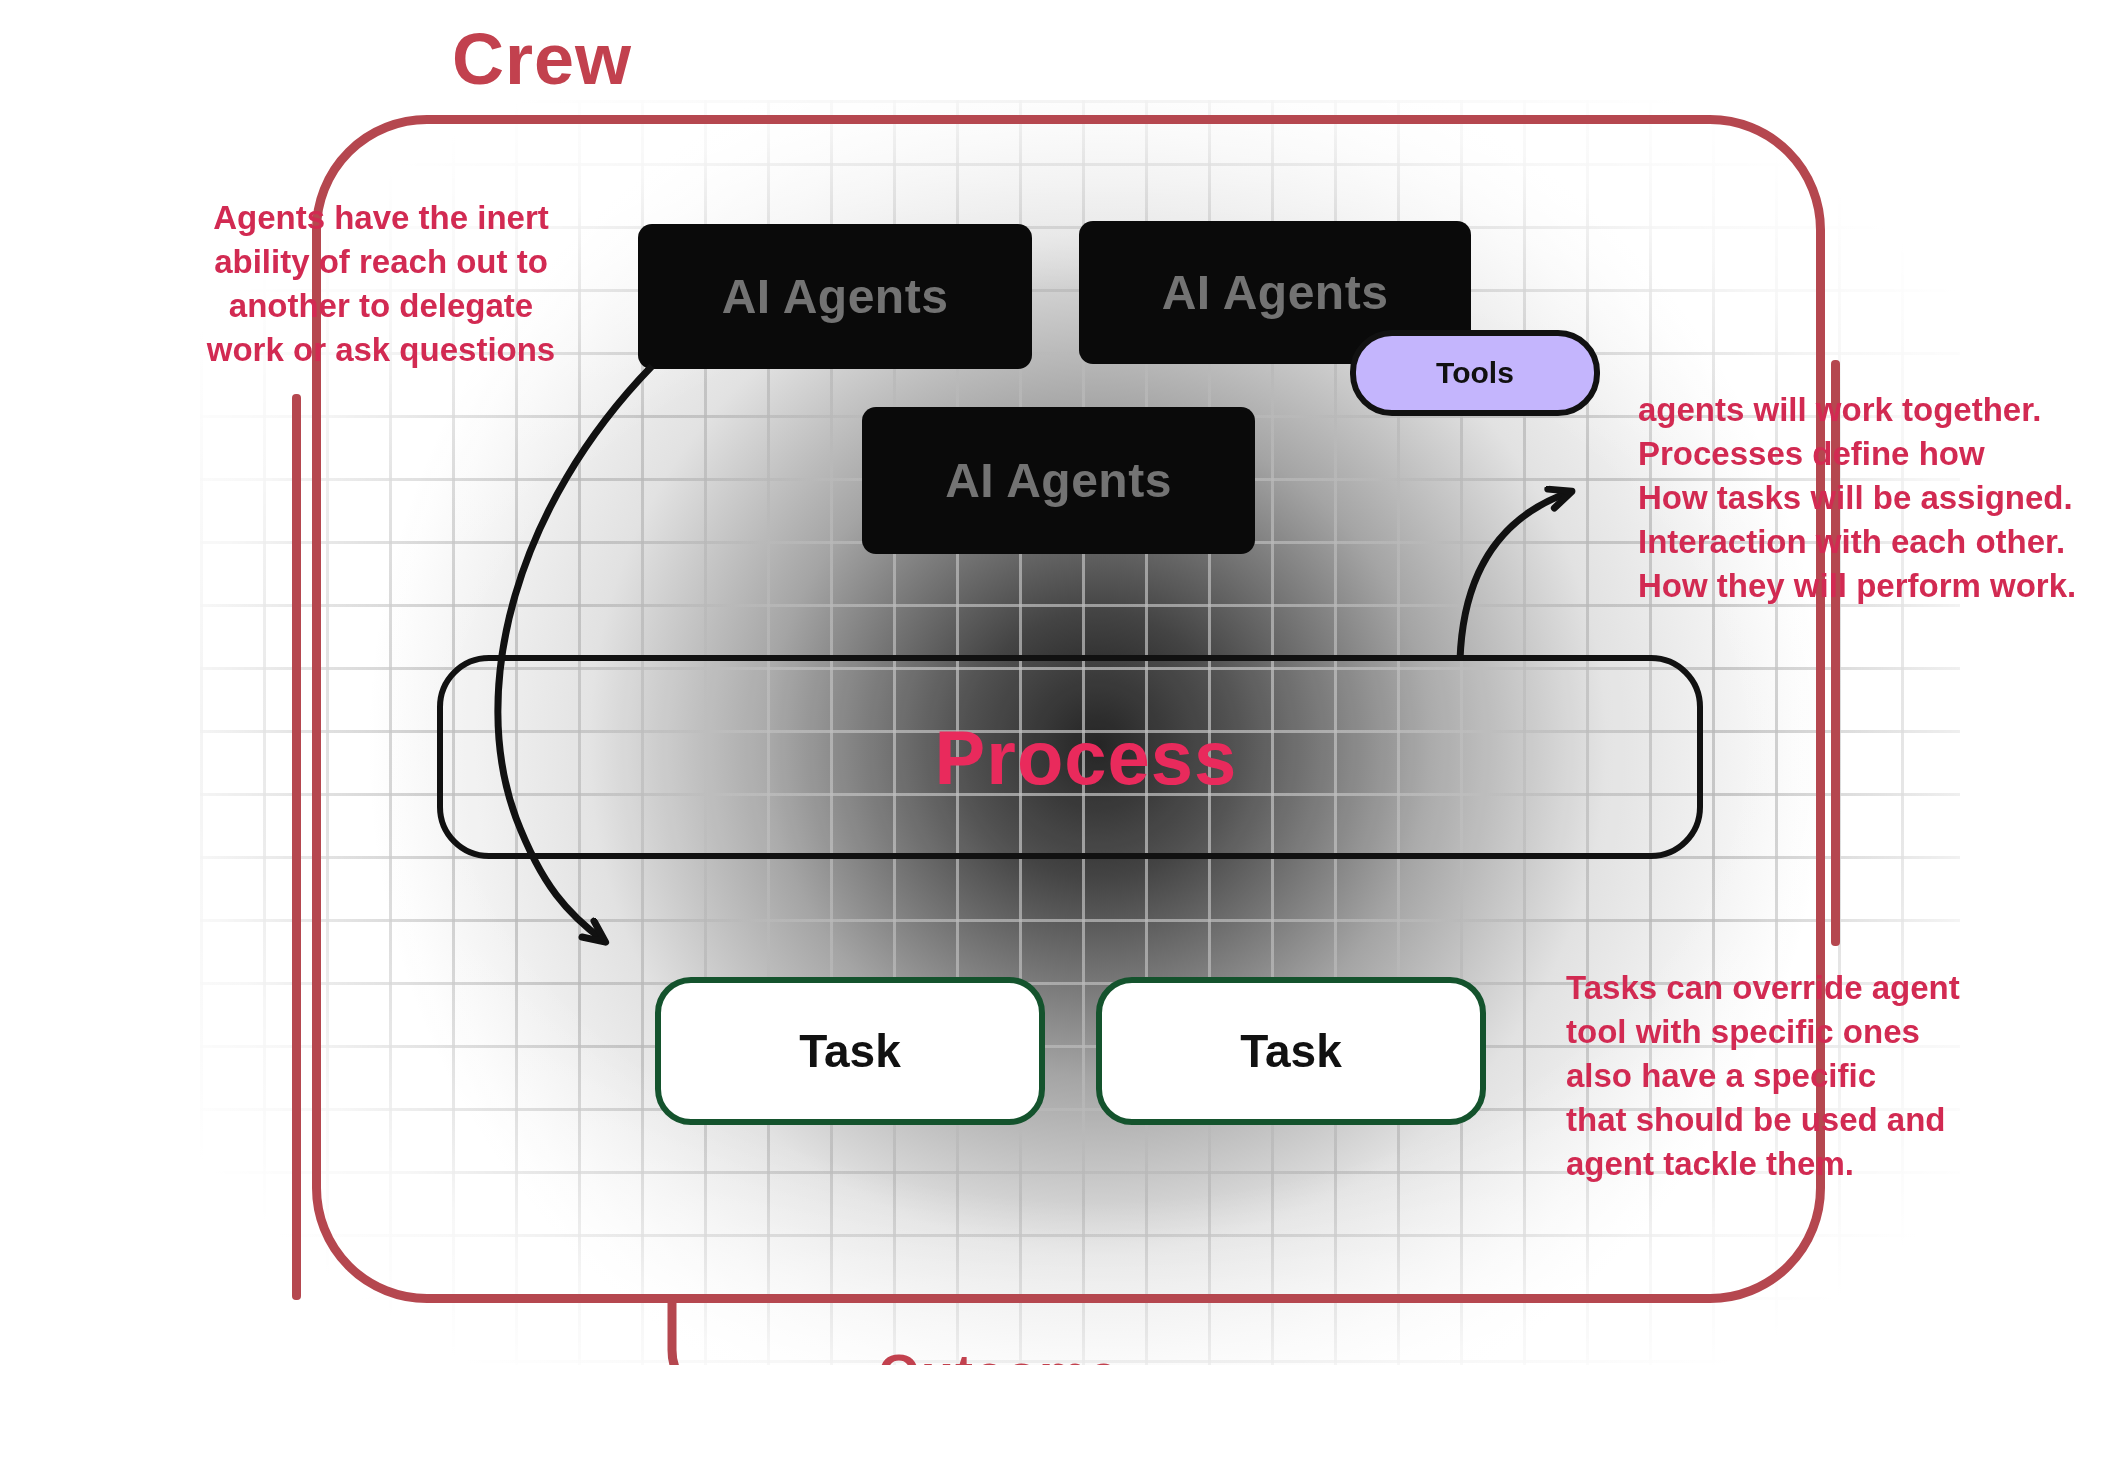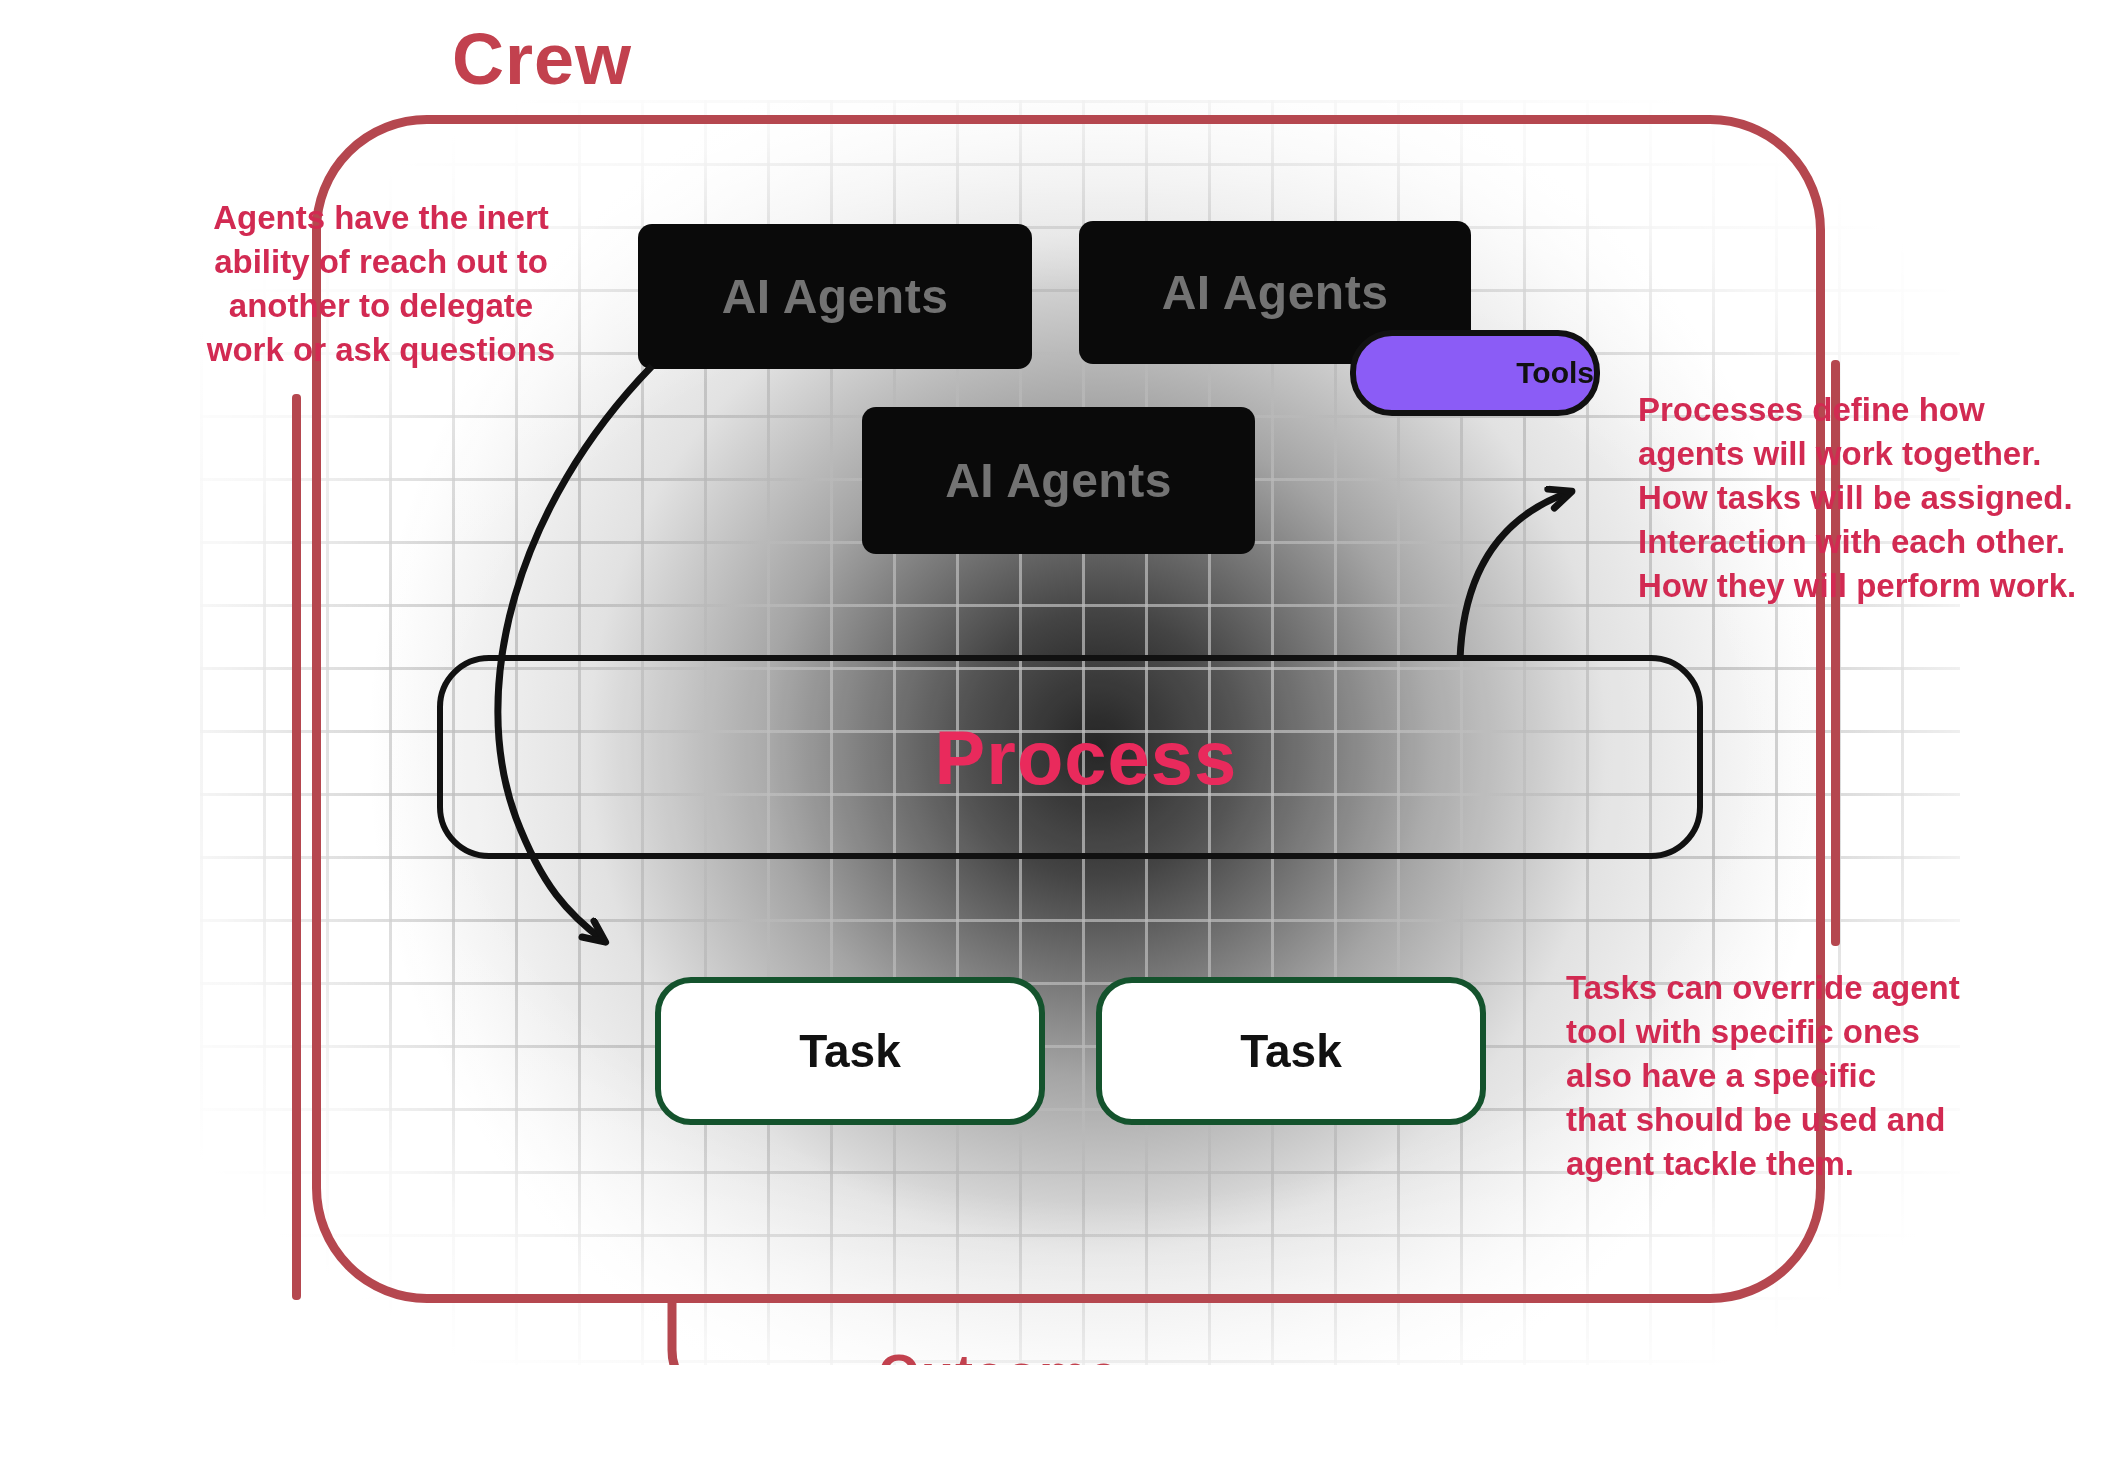--- a/index.html
+++ b/index.html
@@ -54,22 +54,22 @@
   }
   .process{
     background:rgba(255,255,255,0.07);border:6px solid #111111;border-radius:52px;
     color:#e92a5c;font-size:76px;font-weight:bold;letter-spacing:1px;padding-left:32px;
   }
   .task{
     background:#ffffff;border:6px solid #14532d;border-radius:36px;
     color:#111111;font-size:46px;font-weight:bold;
   }
   .tools{
-    background:#8b5cf6;border:6px solid #111111;border-radius:42px;
-    color:#111111;font-size:30px;font-weight:bold;z-index:4;justify-content:flex-end;
+    background:#c4b5fd;border:6px solid #111111;border-radius:42px;
+    color:#111111;font-size:30px;font-weight:bold;z-index:4;
   }
 
   
   .annotation{
     position:absolute;z-index:4;color:#d22a52;font-weight:bold;
     font-size:33px;line-height:1.33;
   }
   .annotation-left{left:185px;top:196px;width:392px;text-align:center;}
   .annotation-right-top{left:1638px;top:388px;width:490px;text-align:left;}
   .annotation-right-bottom{left:1566px;top:966px;width:470px;text-align:left;}
@@ -135,22 +135,22 @@
   </div>
 
   <div class="annotation annotation-left">
     <div>Agents have the inert</div>
     <div>ability of reach out to</div>
     <div>another to delegate</div>
     <div>work or ask questions</div>
   </div>
 
   <div class="annotation annotation-right-top">
+    <div>agents will work together.</div>
     <div>Processes define how</div>
-    <div>agents will work together.</div>
     <div>How tasks will be assigned.</div>
     <div>Interaction with each other.</div>
     <div>How they will perform work.</div>
   </div>
 
   <div class="annotation annotation-right-bottom">
     <div>Tasks can override agent</div>
     <div>tool with specific ones</div>
     <div>also have a specific</div>
     <div>that should be used and</div>

